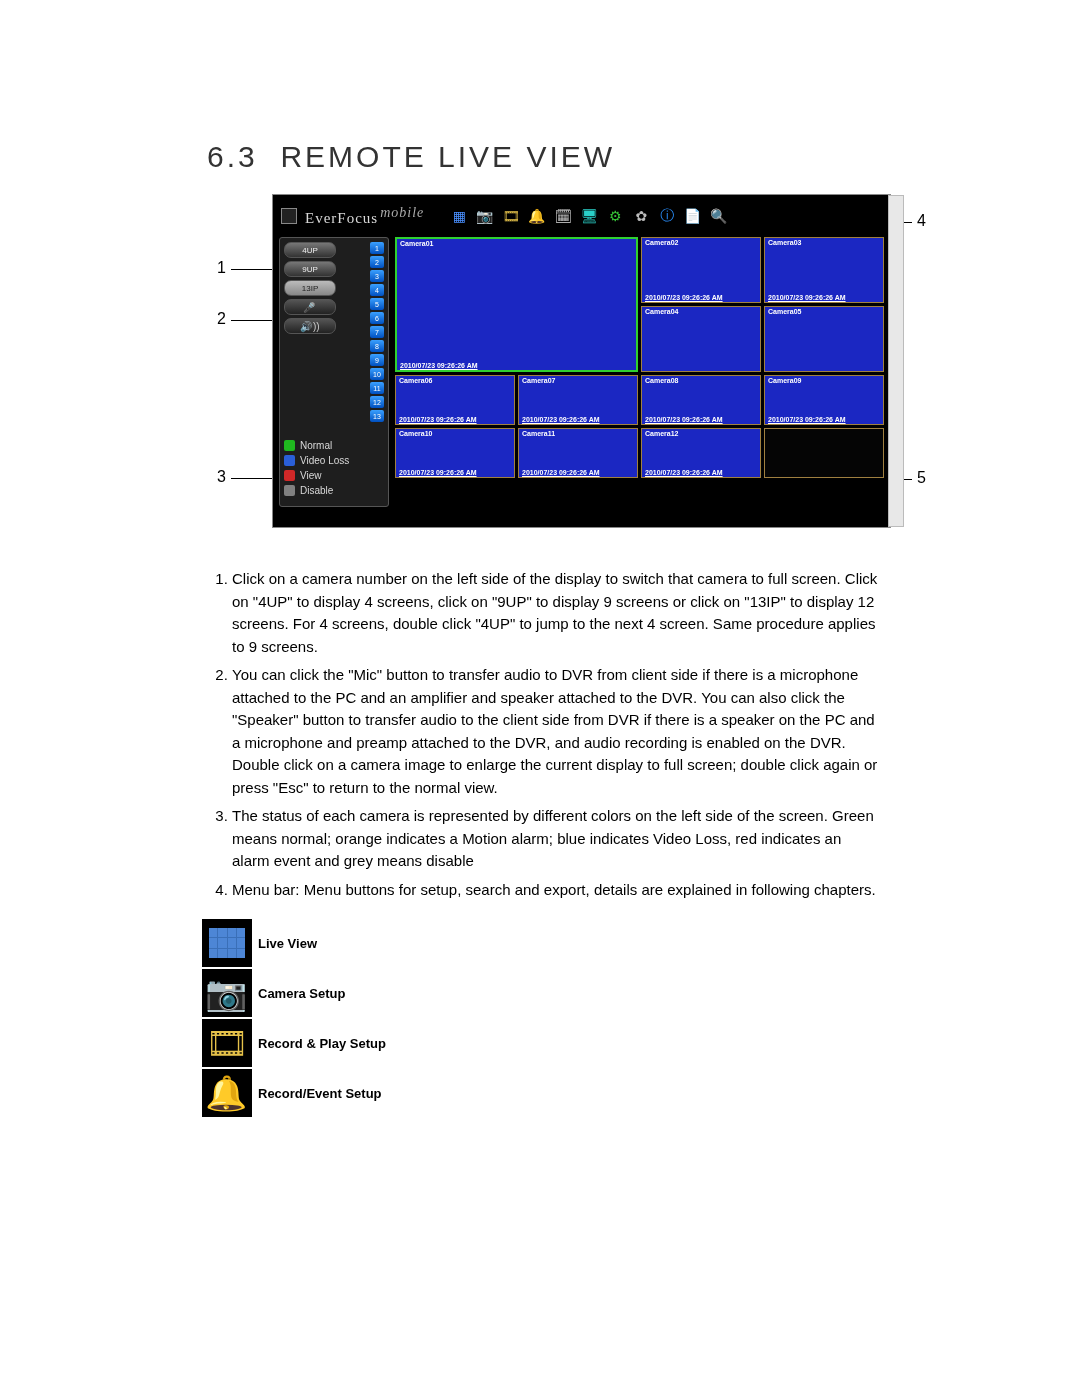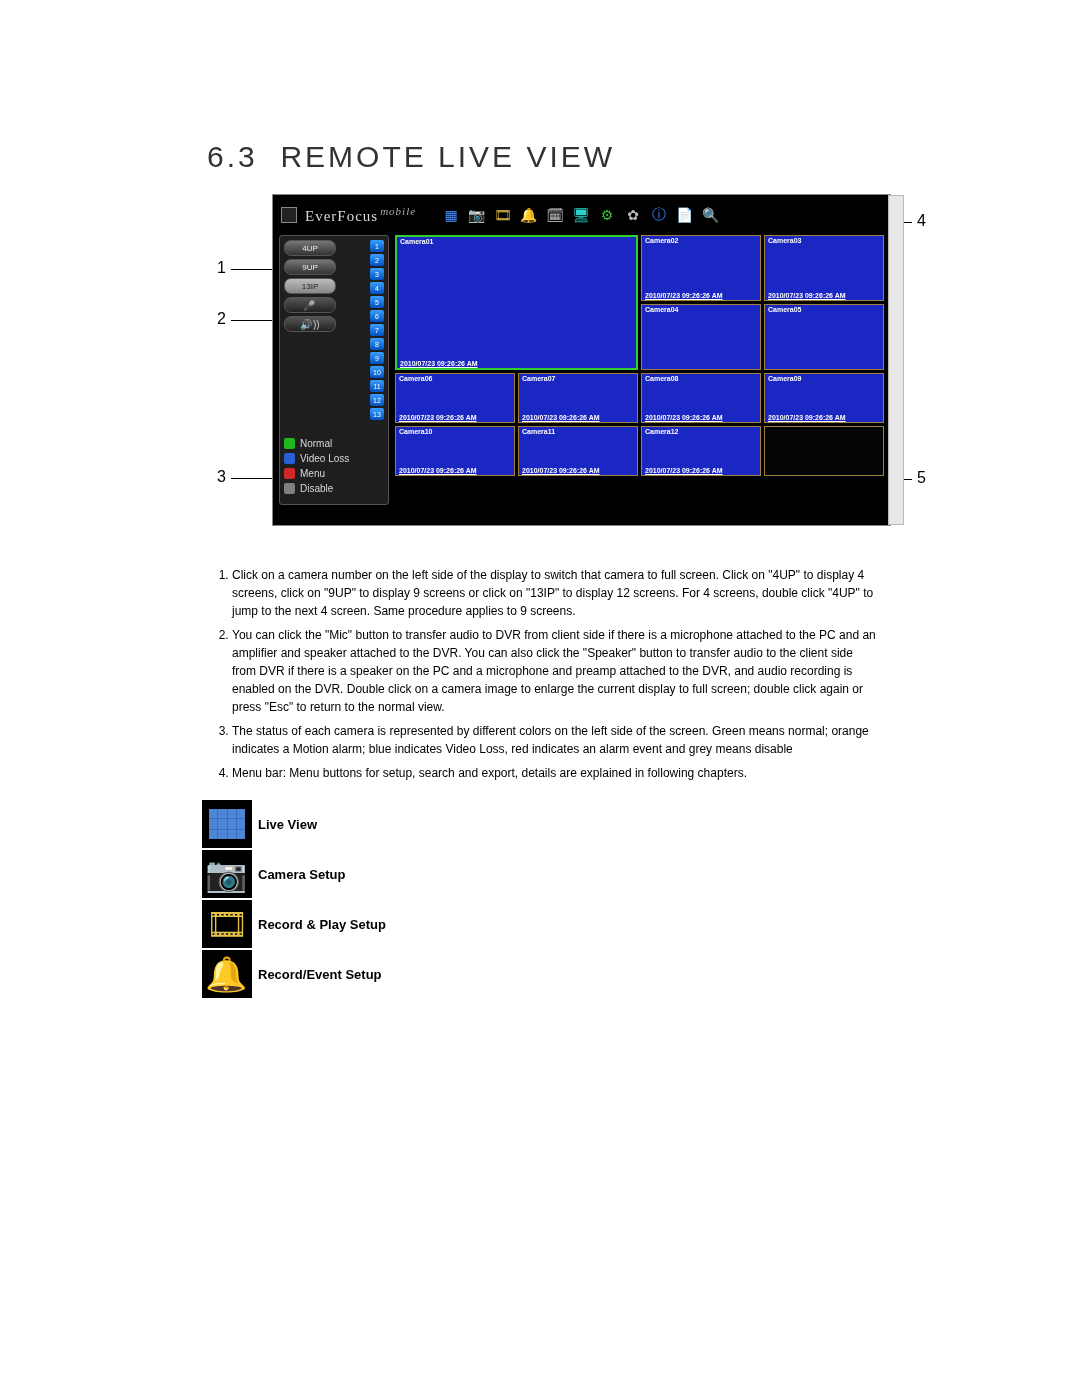--- a/index.html
+++ b/index.html
@@ -4,21 +4,21 @@
 <style>
   html,body{margin:0;padding:0;background:#fff;font-family:Arial,Helvetica,sans-serif;color:#000;}
   .page{width:896px;margin:0 auto;padding:60px 0 40px 0;box-sizing:border-box;}
   .section-title{font-size:30px;letter-spacing:3px;color:#333;margin:80px 0 20px 115px;font-weight:400;}
   .figure-wrap{position:relative;margin:0 0 40px 0;}
   .app-window{position:relative;margin:0 auto 0 180px;width:605px;background:#000;border:1px solid #888;padding:6px 6px 20px 6px;}
   .app-scroll{position:absolute;right:-14px;top:0;bottom:0;width:14px;background:#e8e8e8;border:1px solid #bbb;}
   .titlebar{display:flex;align-items:center;gap:8px;padding:4px 2px 10px 2px;}
   .logo-badge{width:14px;height:14px;background:#222;border:1px solid #888;}
   .brand{color:#d8d8d8;font-family:Georgia,'Times New Roman',serif;font-size:15px;letter-spacing:1px;}
-  .brand sup{font-size:11px;font-style:italic;color:#aaa;margin-left:2px;}
+  .brand sup{font-size:14px;font-style:italic;color:#aaa;margin-left:2px;}
   .menu-bar{display:flex;gap:8px;align-items:center;margin-left:18px;}
   .menu-icon{width:18px;height:16px;display:flex;align-items:center;justify-content:center;font-size:14px;}
   .app-body{display:flex;gap:6px;}
   .sidebar{width:100px;background:#1e1e1e;border:1px solid #555;border-radius:3px;padding:4px 4px 10px 4px;}
   .sidebar-top{display:flex;gap:14px;text-align:right;}
   .up-col{display:flex;flex-direction:column;gap:3px;}
   .up-btn{width:50px;height:14px;border-radius:7px;background:linear-gradient(#777,#333);color:#eee;font-size:8px;display:flex;align-items:center;justify-content:center;border:1px solid #555;}
   .mic-btn{width:50px;height:14px;border-radius:7px;background:linear-gradient(#555,#222);display:flex;align-items:center;justify-content:center;font-size:10px;color:#ccc;border:1px solid #555;}
   .num-col{display:flex;flex-direction:column;gap:2px;margin-left:auto;align-items:flex-end;}
   .num{width:14px;height:12px;border-radius:2px;background:linear-gradient(#3aa0ff,#0050c0);color:#fff;font-size:7px;display:flex;align-items:center;justify-content:center;}
@@ -26,21 +26,21 @@
   .legend-row{display:flex;align-items:center;gap:5px;color:#d8d8d8;font-size:10px;}
   .swatch{width:11px;height:11px;border-radius:2px;}
   .grid-area{flex:1;display:grid;grid-template-columns:repeat(4,1fr);grid-template-rows:66px 66px 50px 50px;gap:3px;}
   .cam{position:relative;background:#1b27c2;border:1px solid #a08040;font-size:7px;color:#fff;}
   .cam.main{grid-column:1/3;grid-row:1/3;border:2px solid #30d030;}
   .cam.blank{background:#050505;}
   .cam .cname{position:absolute;top:1px;left:3px;font-weight:bold;}
   .cam .ctime{position:absolute;left:3px;bottom:1px;font-weight:bold;text-decoration:underline;color:#fff;font-size:7px;}
   .callout{position:absolute;font-size:16px;color:#000;}
   .callout .line{position:absolute;border-top:1px solid #000;}
-  .body-text{margin:30px 110px 0 110px;font-size:12px;line-height:1.5;}
+  .body-text{margin:30px 110px 0 110px;font-size:15px;line-height:1.5;}
   .body-text ol{padding-left:30px;margin:0;}
   .body-text li{margin-bottom:6px;}
   .icon-list{margin:18px 110px 0 110px;}
   .icon-row{display:flex;align-items:center;gap:6px;margin-bottom:2px;}
   .big-icon{width:50px;height:48px;background:#000;display:flex;align-items:center;justify-content:center;font-size:28px;}
   .big-icon.grid-ico{background:#000;}
   .big-icon.grid-ico .g{width:36px;height:30px;display:grid;grid-template-columns:repeat(4,1fr);grid-template-rows:repeat(3,1fr);gap:1px;background:#3a6fb8;}
   .big-icon.grid-ico .g span{background:#4d86d6;}
   .icon-label{font-size:13px;font-weight:bold;}
   .pagefoot{text-align:center;margin-top:80px;}
@@ -118,21 +118,21 @@
               <div class="legend-row">
                 <span class="swatch" style="background:#1fb81f"></span>
                 <span>Normal</span>
               </div>
               <div class="legend-row">
                 <span class="swatch" style="background:#2a5fd8"></span>
                 <span>Video Loss</span>
               </div>
               <div class="legend-row">
                 <span class="swatch" style="background:#d02828"></span>
-                <span>Menu</span>
+                <span>View</span>
               </div>
               <div class="legend-row">
                 <span class="swatch" style="background:#808080"></span>
                 <span>Disable</span>
               </div>
             </div>
         </div>
 
         <div class="grid-area" id="grid">
             <div class="cam main">

